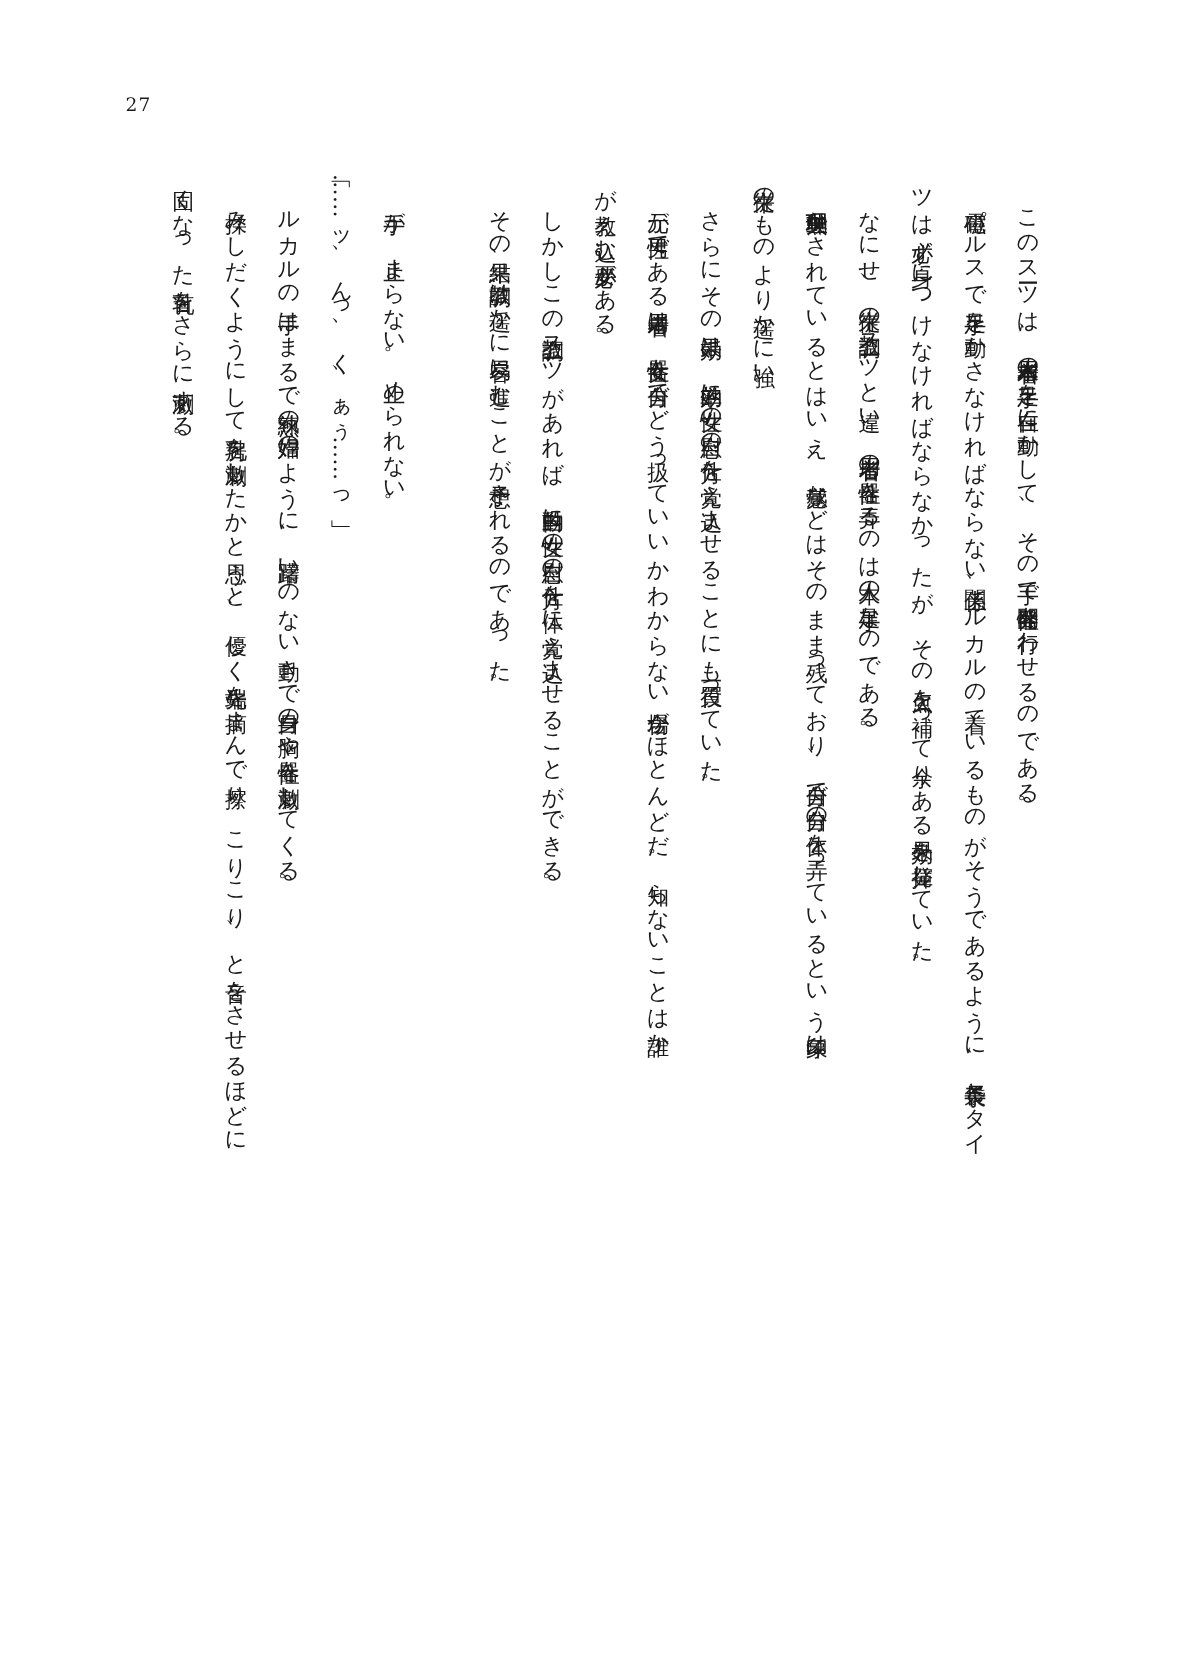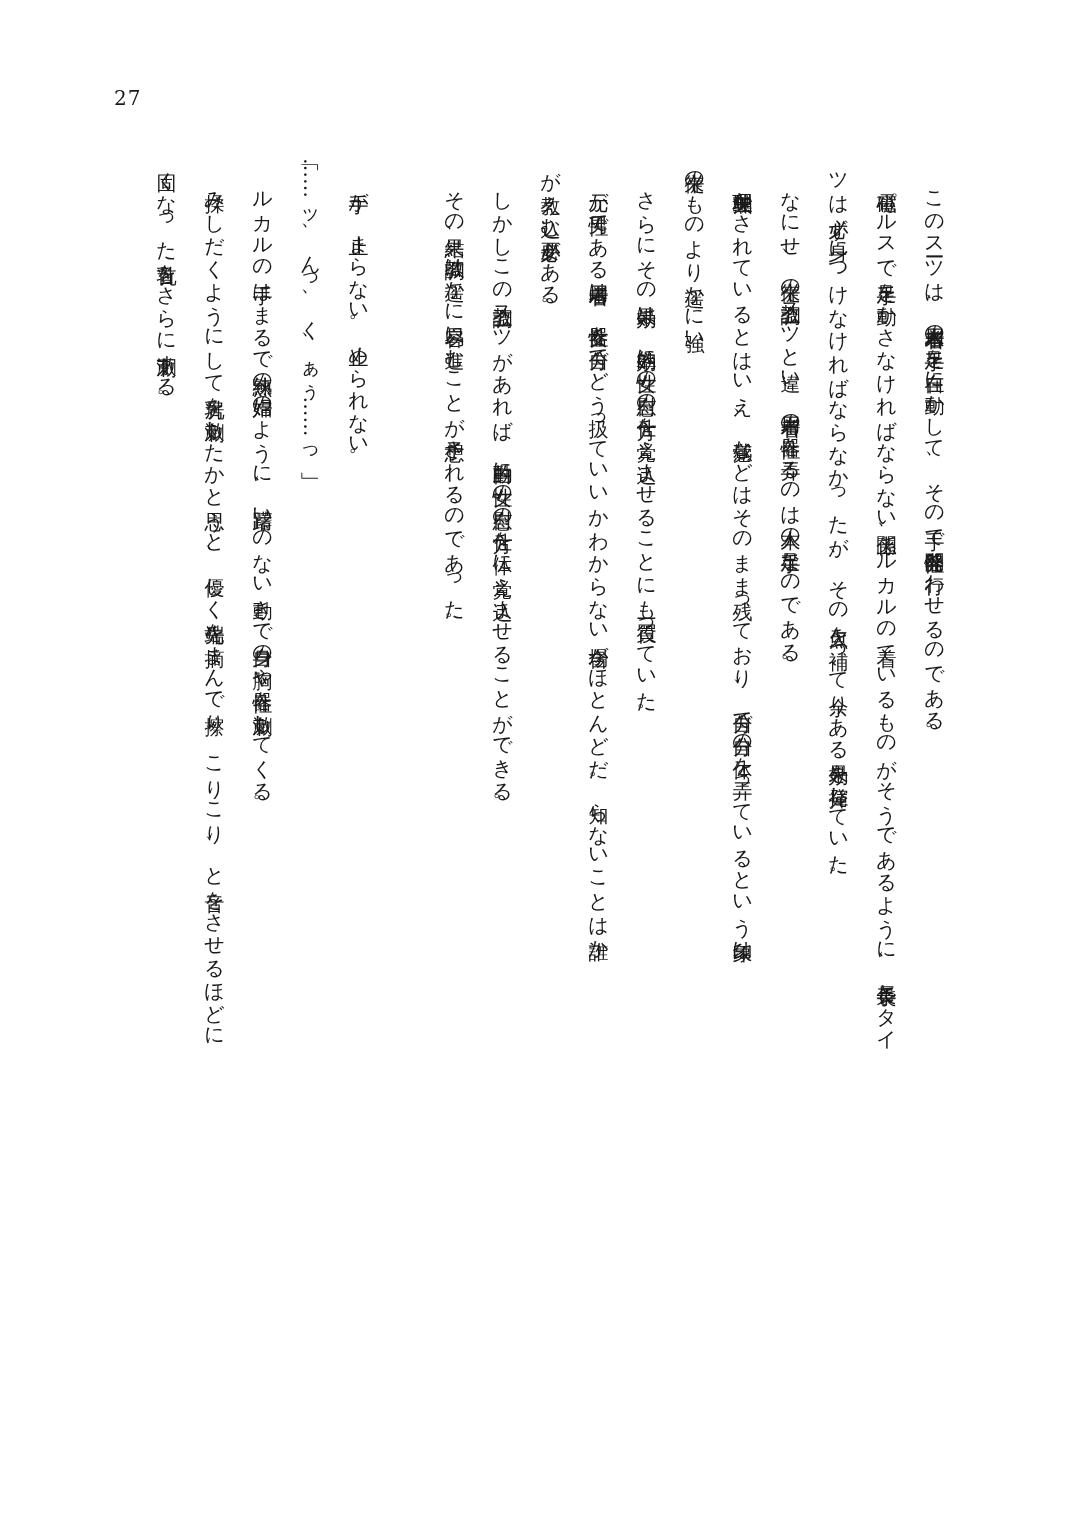--- a/index.html
+++ b/index.html
@@ -17,21 +17,21 @@
   }
   .sheet {
     position: absolute;
     inset: 0;
     background: #ffffff;
   }
   .page-number {
     position: absolute;
     top: 86px;
     left: 114px;
-    font-size: 20px;
+    font-size: 17px;
     letter-spacing: 1px;
     color: #1a1a1a;
   }
   .text-block {
     position: absolute;
     top: 158px;
     right: 116px;
     height: 1032px;
     writing-mode: vertical-rl;
     -webkit-writing-mode: vertical-rl;

